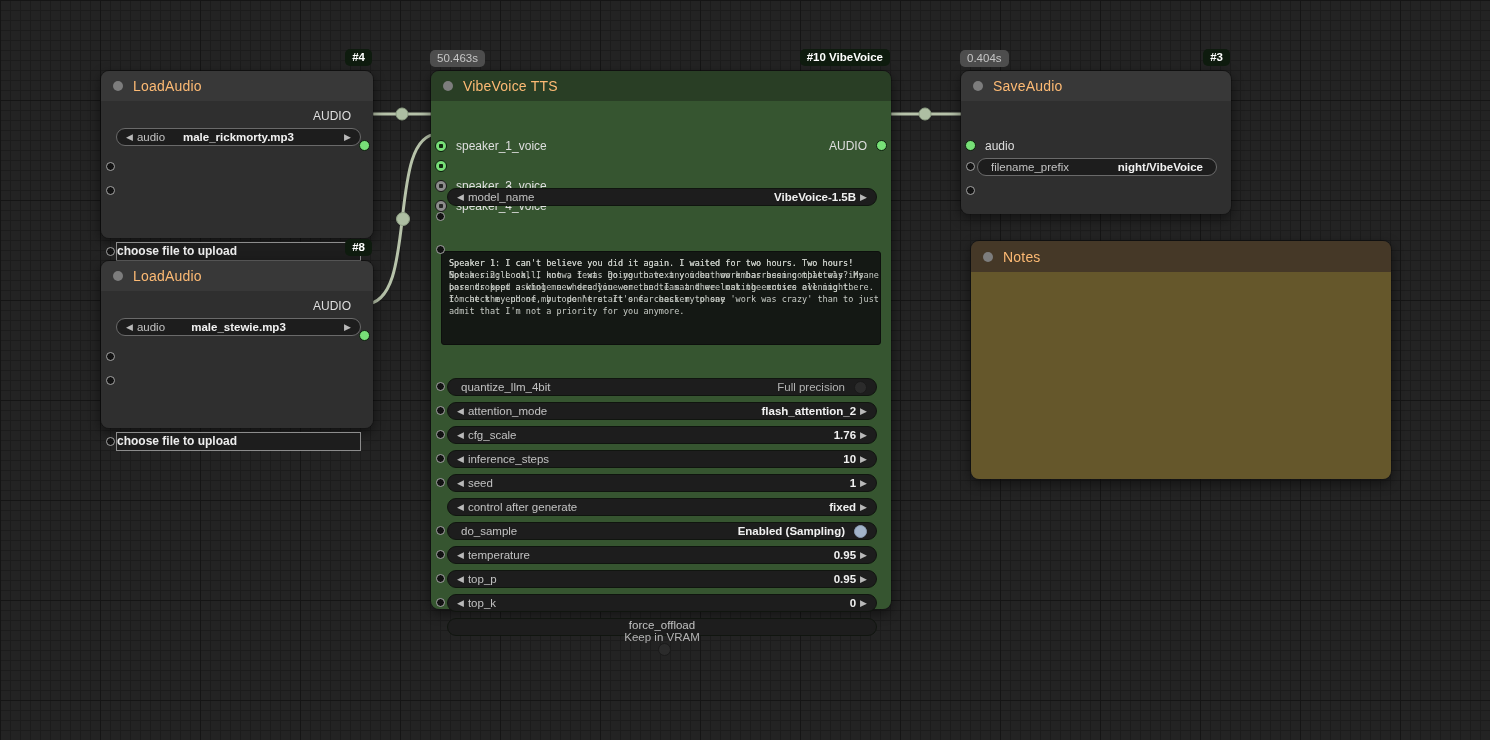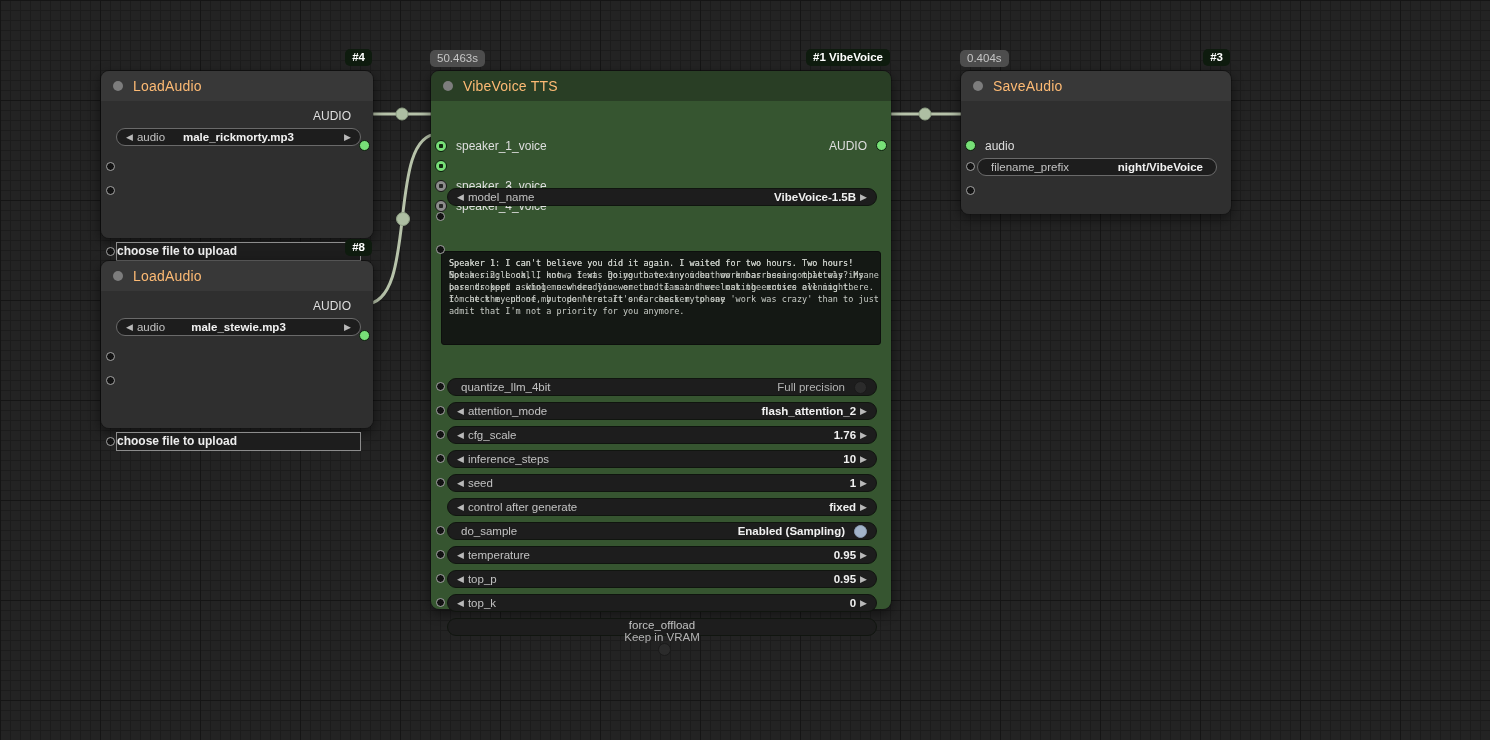--- a/index.html
+++ b/index.html
@@ -82,21 +82,21 @@
     <path d="M 365 304 C 420 304 385 134 438 134"></path>
     <path d="M 881 114 C 911 114 939 114 968 114"></path>
     <circle cx="402" cy="114" r="6"></circle>
     <circle cx="403" cy="219" r="6.5"></circle>
     <circle cx="925" cy="114" r="6"></circle>
   </svg>
 
   <div class="badge id" style="top:49px;right:1118px;">#4</div>
   <div class="badge id" style="top:239px;right:1118px;">#8</div>
   <div class="badge time" style="top:50px;left:430px;">50.463s</div>
-  <div class="badge id" style="top:49px;right:600px;">#1 VibeVoice</div>
+  <div class="badge id" style="top:49px;right:600px;">#10 VibeVoice</div>
   <div class="badge time" style="top:50px;left:960px;">0.404s</div>
   <div class="badge id" style="top:49px;right:260px;">#3</div>
 
   <div class="node dark" style="left:100px;top:70px;width:272px;height:167px;">
     <div class="node-header">
       <span class="title-dot"></span>
       <span class="node-title">LoadAudio</span>
     </div>
     <div class="node-body">
       <div class="row right" style="top:7px;right:22px;left:0;">AUDIO</div>
@@ -286,14 +286,21 @@
       <div class="socket" style="left:5px;top:61px;"></div>
       <div class="pill" style="left:16px;top:57px;width:240px;">
         <span class="wlabel">filename_prefix</span>
         <span class="spacer"></span>
         <span class="wvalue">night/VibeVoice</span>
       </div>
       <div class="socket" style="left:5px;top:85px;"></div>
     </div>
   </div>
 
+  <div class="node notes" style="left:970px;top:240px;width:420px;height:238px;">
+    <div class="node-header" style="height:31px;">
+      <span class="title-dot"></span>
+      <span class="node-title">Notes</span>
+    </div>
+    <div class="node-body" style="top:31px;"></div>
+  </div>
 
 </div>
 
 </body></html>

